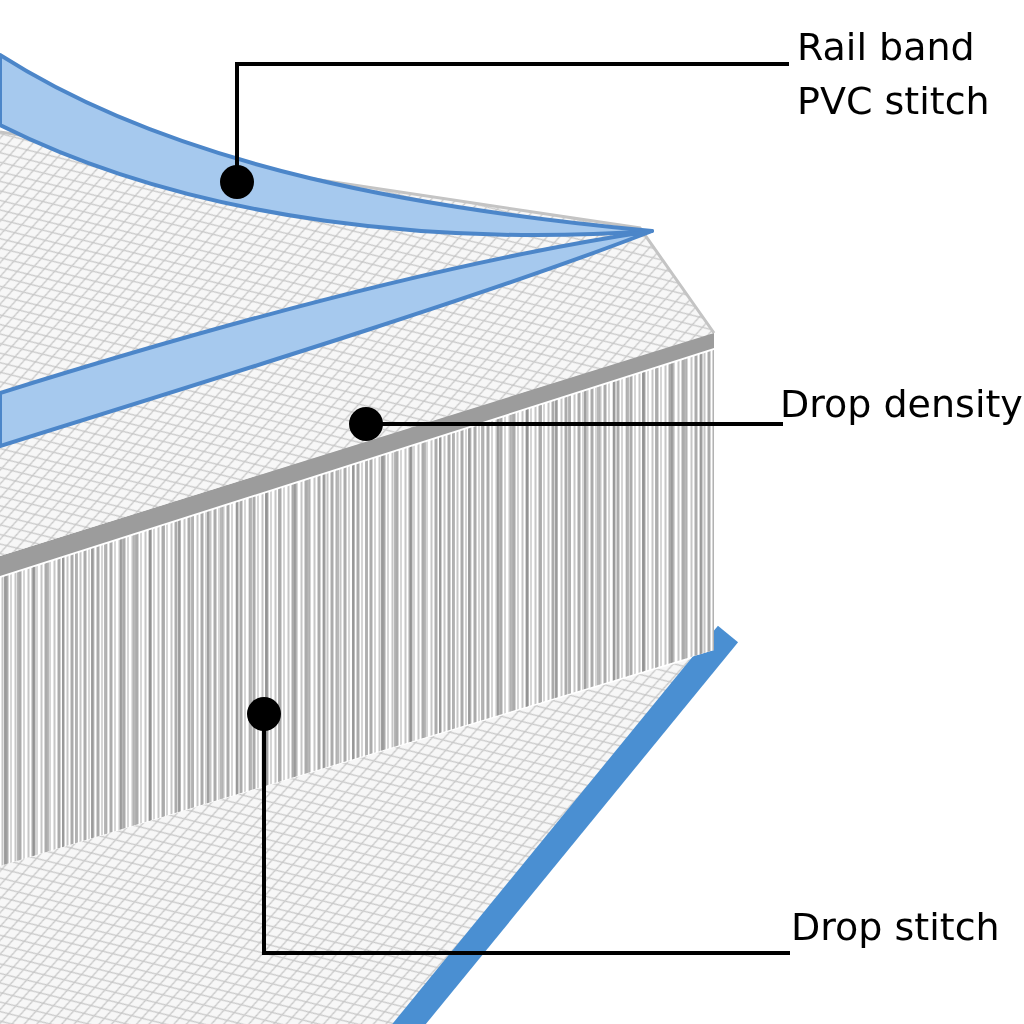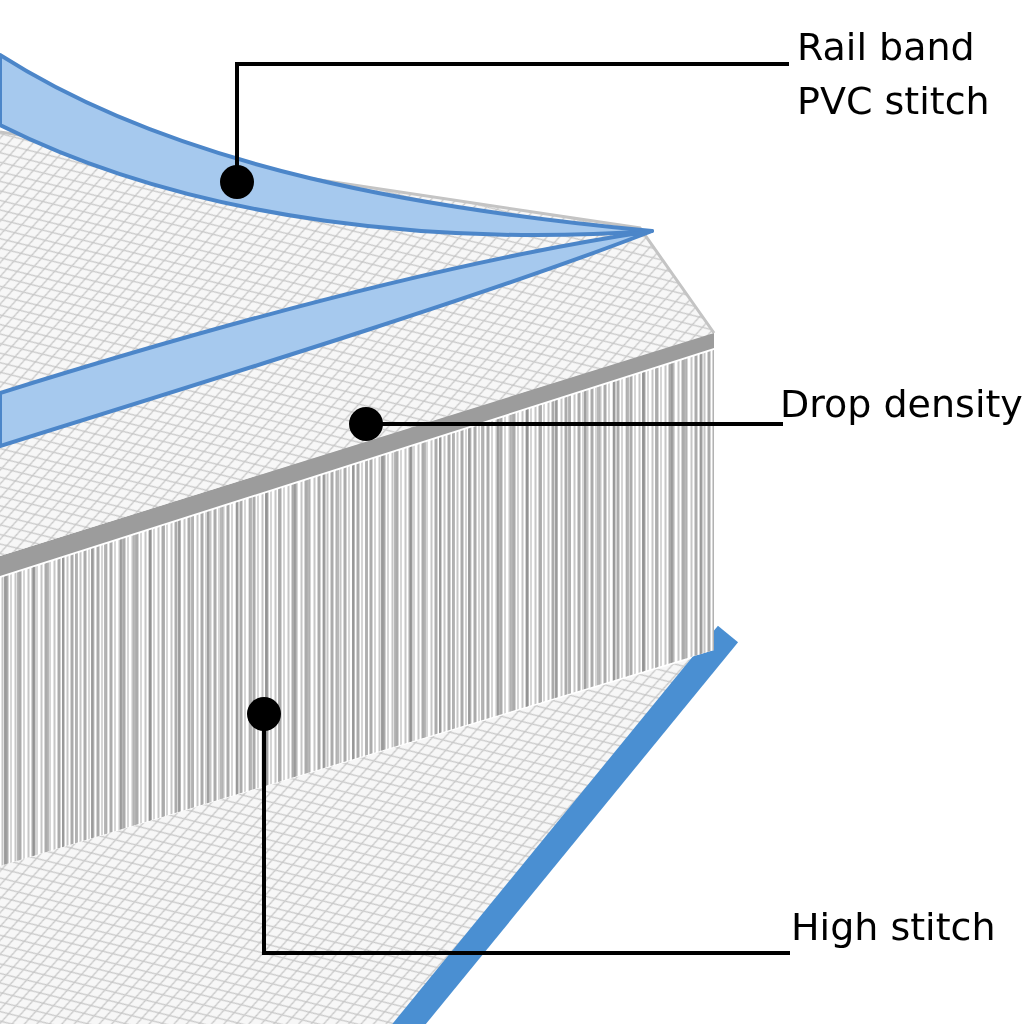--- a/index.html
+++ b/index.html
@@ -85,16 +85,16 @@
   <div class="label label-rail">
     <div>Rail band</div>
     <div>PVC stitch</div>
   </div>
 
   <div class="label label-density">
     <div>Drop density</div>
   </div>
 
   <div class="label label-stitch">
-    <div>High stitch</div>
+    <div>Drop stitch</div>
   </div>
 
 </div>
 
 </body></html>

